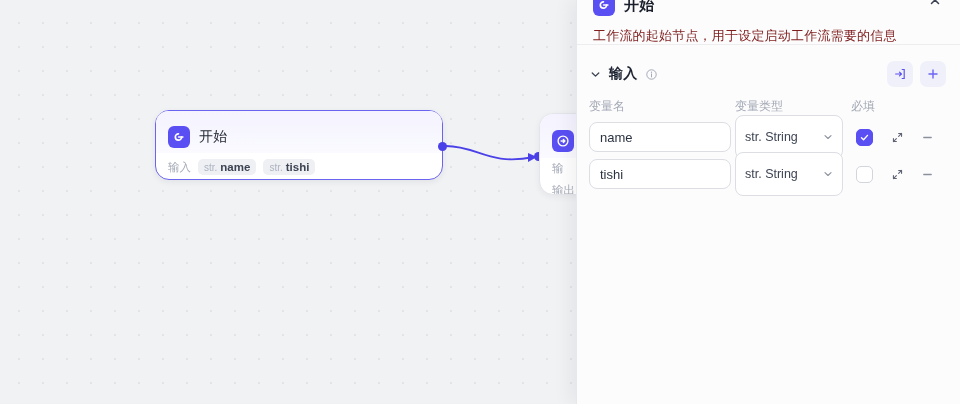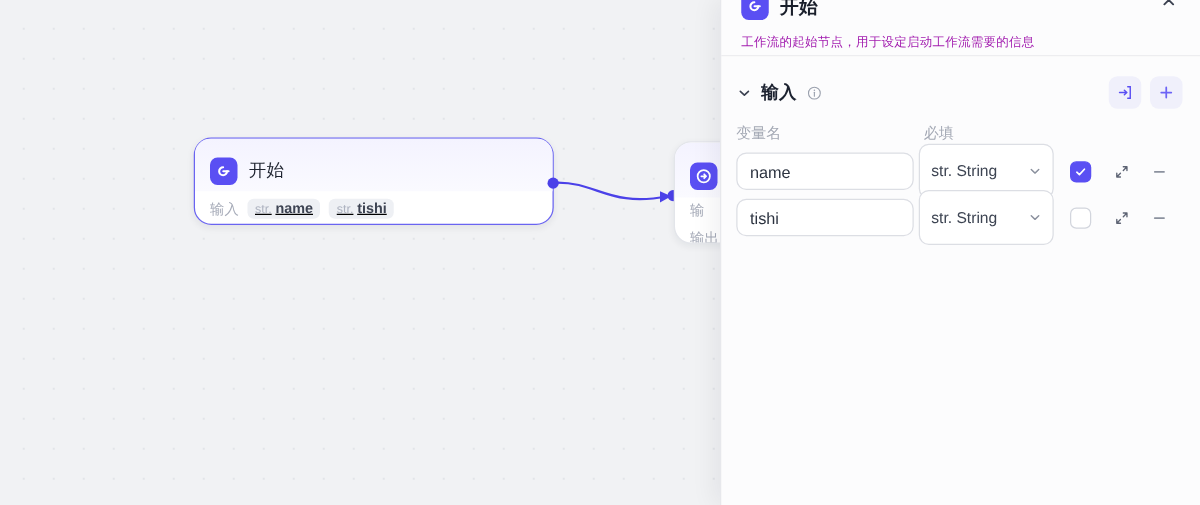--- a/index.html
+++ b/index.html
@@ -89,21 +89,20 @@
     font-size: 11.5px;
     color: #a6abb8;
   }
   .chip {
     display: inline-flex;
     align-items: baseline;
     gap: 3px;
     background: #eef0f4;
     border-radius: 5px;
     padding: 2px 6px;
-    text-decoration: underline;
   }
   .chip-type {
     font-size: 10px;
     color: #aeb3c0;
   }
   .chip-name {
     font-size: 11.5px;
     color: #3d4352;
     font-weight: 600;
   }
@@ -173,22 +172,22 @@
     margin-top: -6px;
   }
   .panel-title {
     font-size: 15px;
     font-weight: 600;
     color: #1a1f2b;
     letter-spacing: .3px;
   }
   .panel-desc {
     margin-top: 11px;
-    font-size: 10px;
-    color: #a21caf;
+    font-size: 13px;
+    color: #7f1d1d;
     letter-spacing: .2px;
   }
   .panel-close {
     position: absolute;
     right: 12px;
     top: -7px;
     width: 26px; height: 26px;
     display: flex; align-items: center; justify-content: center;
     border-radius: 6px;
     cursor: pointer;
@@ -468,20 +467,21 @@
           <svg width="14" height="14" viewBox="0 0 16 16">
             <path d="M8 3.4 L8 12.6 M3.4 8 L12.6 8" stroke="#6c63f5" stroke-width="1.6" stroke-linecap="round"></path>
           </svg>
         </div>
       </div>
     </div>
 
     <div class="var-table">
       <div class="var-head">
         <span class="col-name">变量名</span>
+        <span class="col-type">变量类型</span>
         <span class="col-req">必填</span>
         <span class="col-sp"></span>
       </div>
 
       <div class="var-row">
         <input class="text-input" type="text" value="name" style="">
         <div class="select-box">
           <span class="select-text">str. String</span>
           <span class="select-caret">
             <svg width="12" height="12" viewBox="0 0 16 16" style="display:block">

